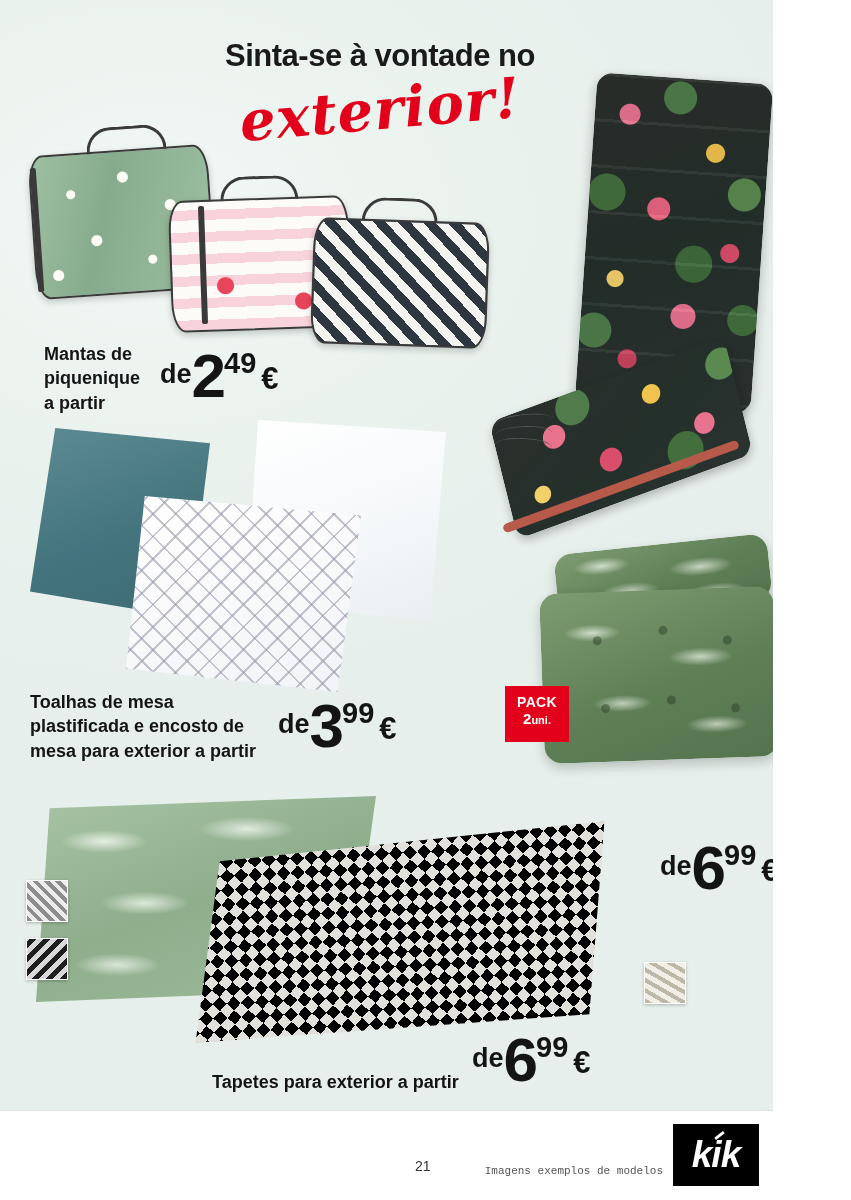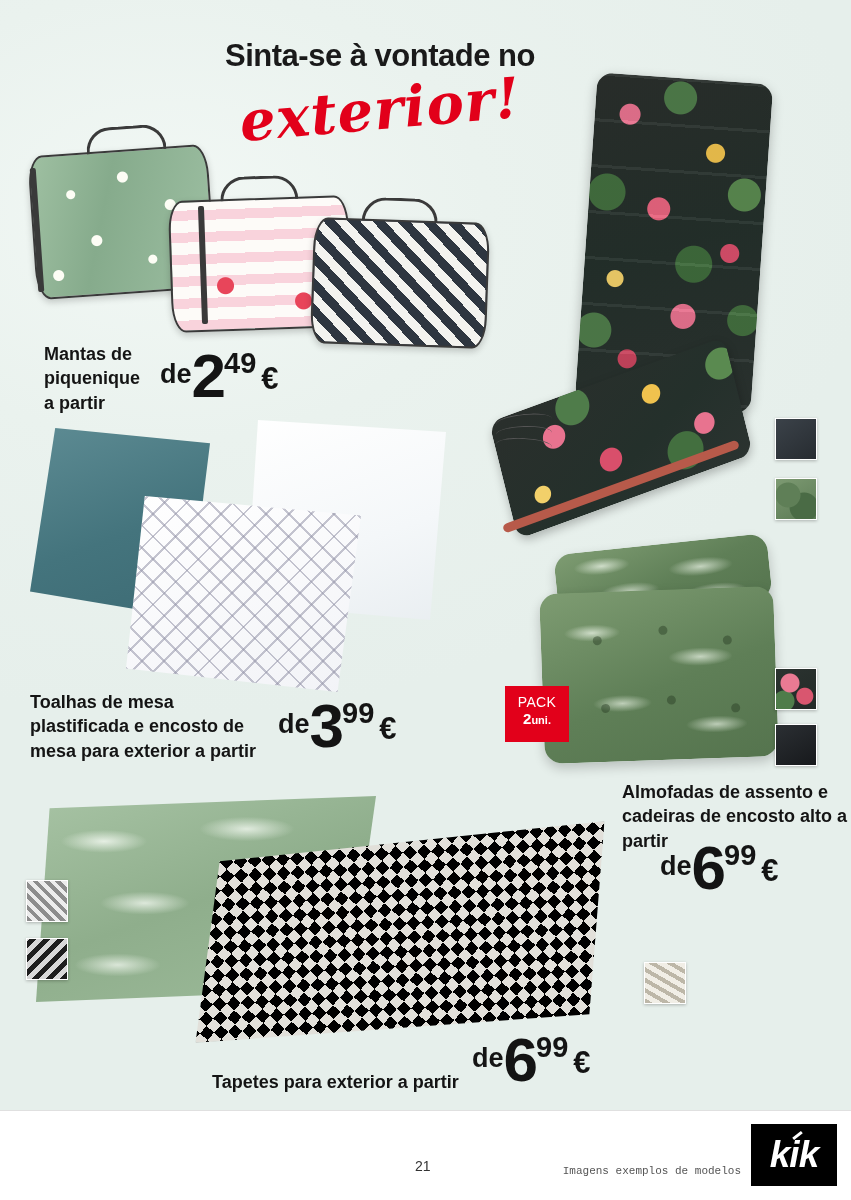--- a/index.html
+++ b/index.html
@@ -8,21 +8,21 @@
   }
   body {
     width: 851px;
     height: 1200px;
     font-family: "Liberation Sans", sans-serif;
     background: #ffffff;
     overflow: hidden;
   }
   .page {
     position: relative;
-    width: 851px;
+    width: 773px;
     height: 1200px;
     background:
       radial-gradient(ellipse 700px 500px at 20% 18%, #f2f8f5 0%, #eaf2ee 45%, #e6efeb 100%),
       linear-gradient(160deg, #eef5f1 0%, #e7f0ec 50%, #e9f1ed 100%);
     overflow: hidden;
   }
   .page::after {
     content: "";
     position: absolute;
     left: 0; right: 0; bottom: 0;
@@ -337,21 +337,21 @@
     left: 505px; top: 686px;
     width: 64px; height: 56px;
     background: #e2001a;
     color: #ffffff;
     z-index: 25;
     text-align: center;
     padding-top: 8px;
     box-sizing: border-box;
     line-height: 1.15;
   }
-  .pack-badge .p1 { font-size: 14px; font-weight: normal; letter-spacing: .3px; }
+  .pack-badge .p1 { font-size: 14px; font-weight: bold; letter-spacing: .3px; }
   .pack-badge .p2 { font-size: 15px; font-weight: bold; }
   .pack-badge .p2 small { font-size: 11px; font-weight: bold; }
 
   
   .rugs {
     position: absolute;
     top: 790px; left: 20px;
     width: 700px; height: 260px;
     z-index: 10;
   }
@@ -513,24 +513,20 @@
   </div>
 
   <div class="pack-badge">
     <div class="p1">PACK</div>
     <div class="p2"><span>2</span><small>uni.</small></div>
   </div>
 
   <div class="swatch sw-flamingo" style="left:775px; top:668px;"></div>
   <div class="swatch sw-black" style="left:775px; top:724px;"></div>
 
-  <div class="label" style="left:622px; top:780px;">
-    <div>Almofadas de assento e</div>
-    <div>cadeiras de encosto alto a partir</div>
-  </div>
 
   <div class="price" style="left:660px; top:832px;">
     <span class="de">de</span><span class="int">6</span><span class="cents">99</span><span class="eur">€</span>
   </div>
 
   <div class="rugs">
     <div class="rug-green"></div>
     <div class="rug-geo"></div>
   </div>
 

